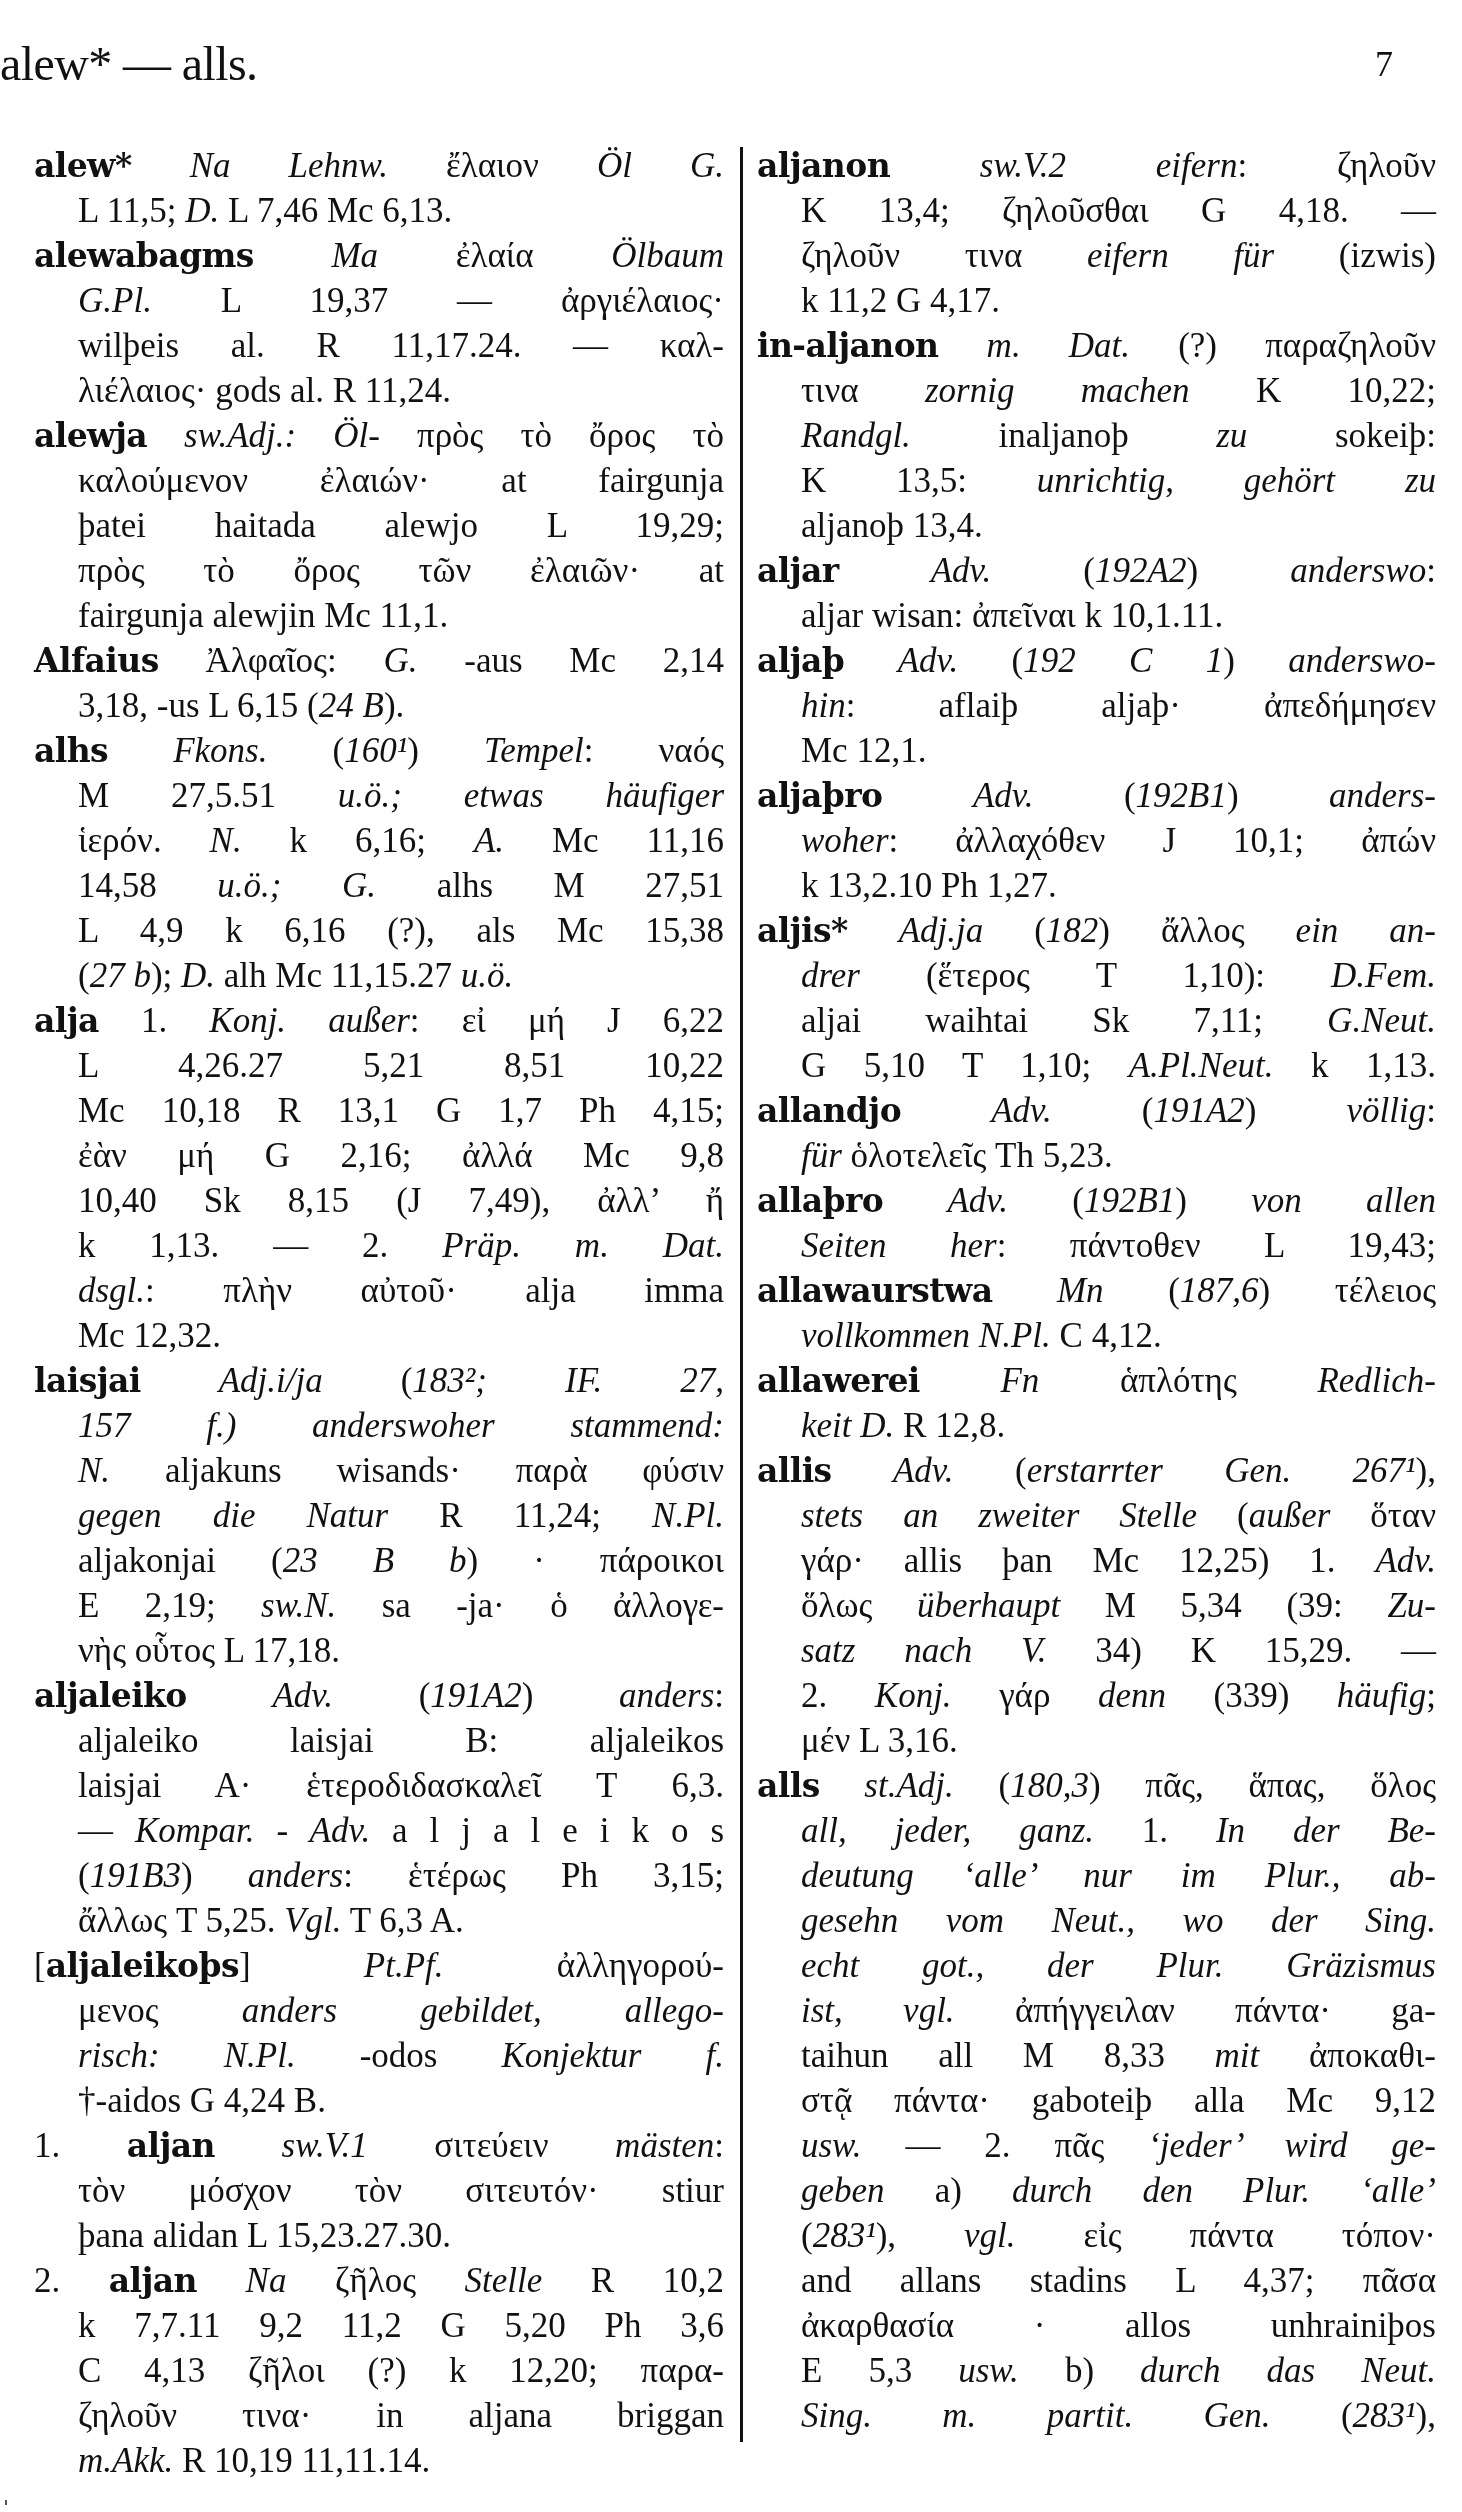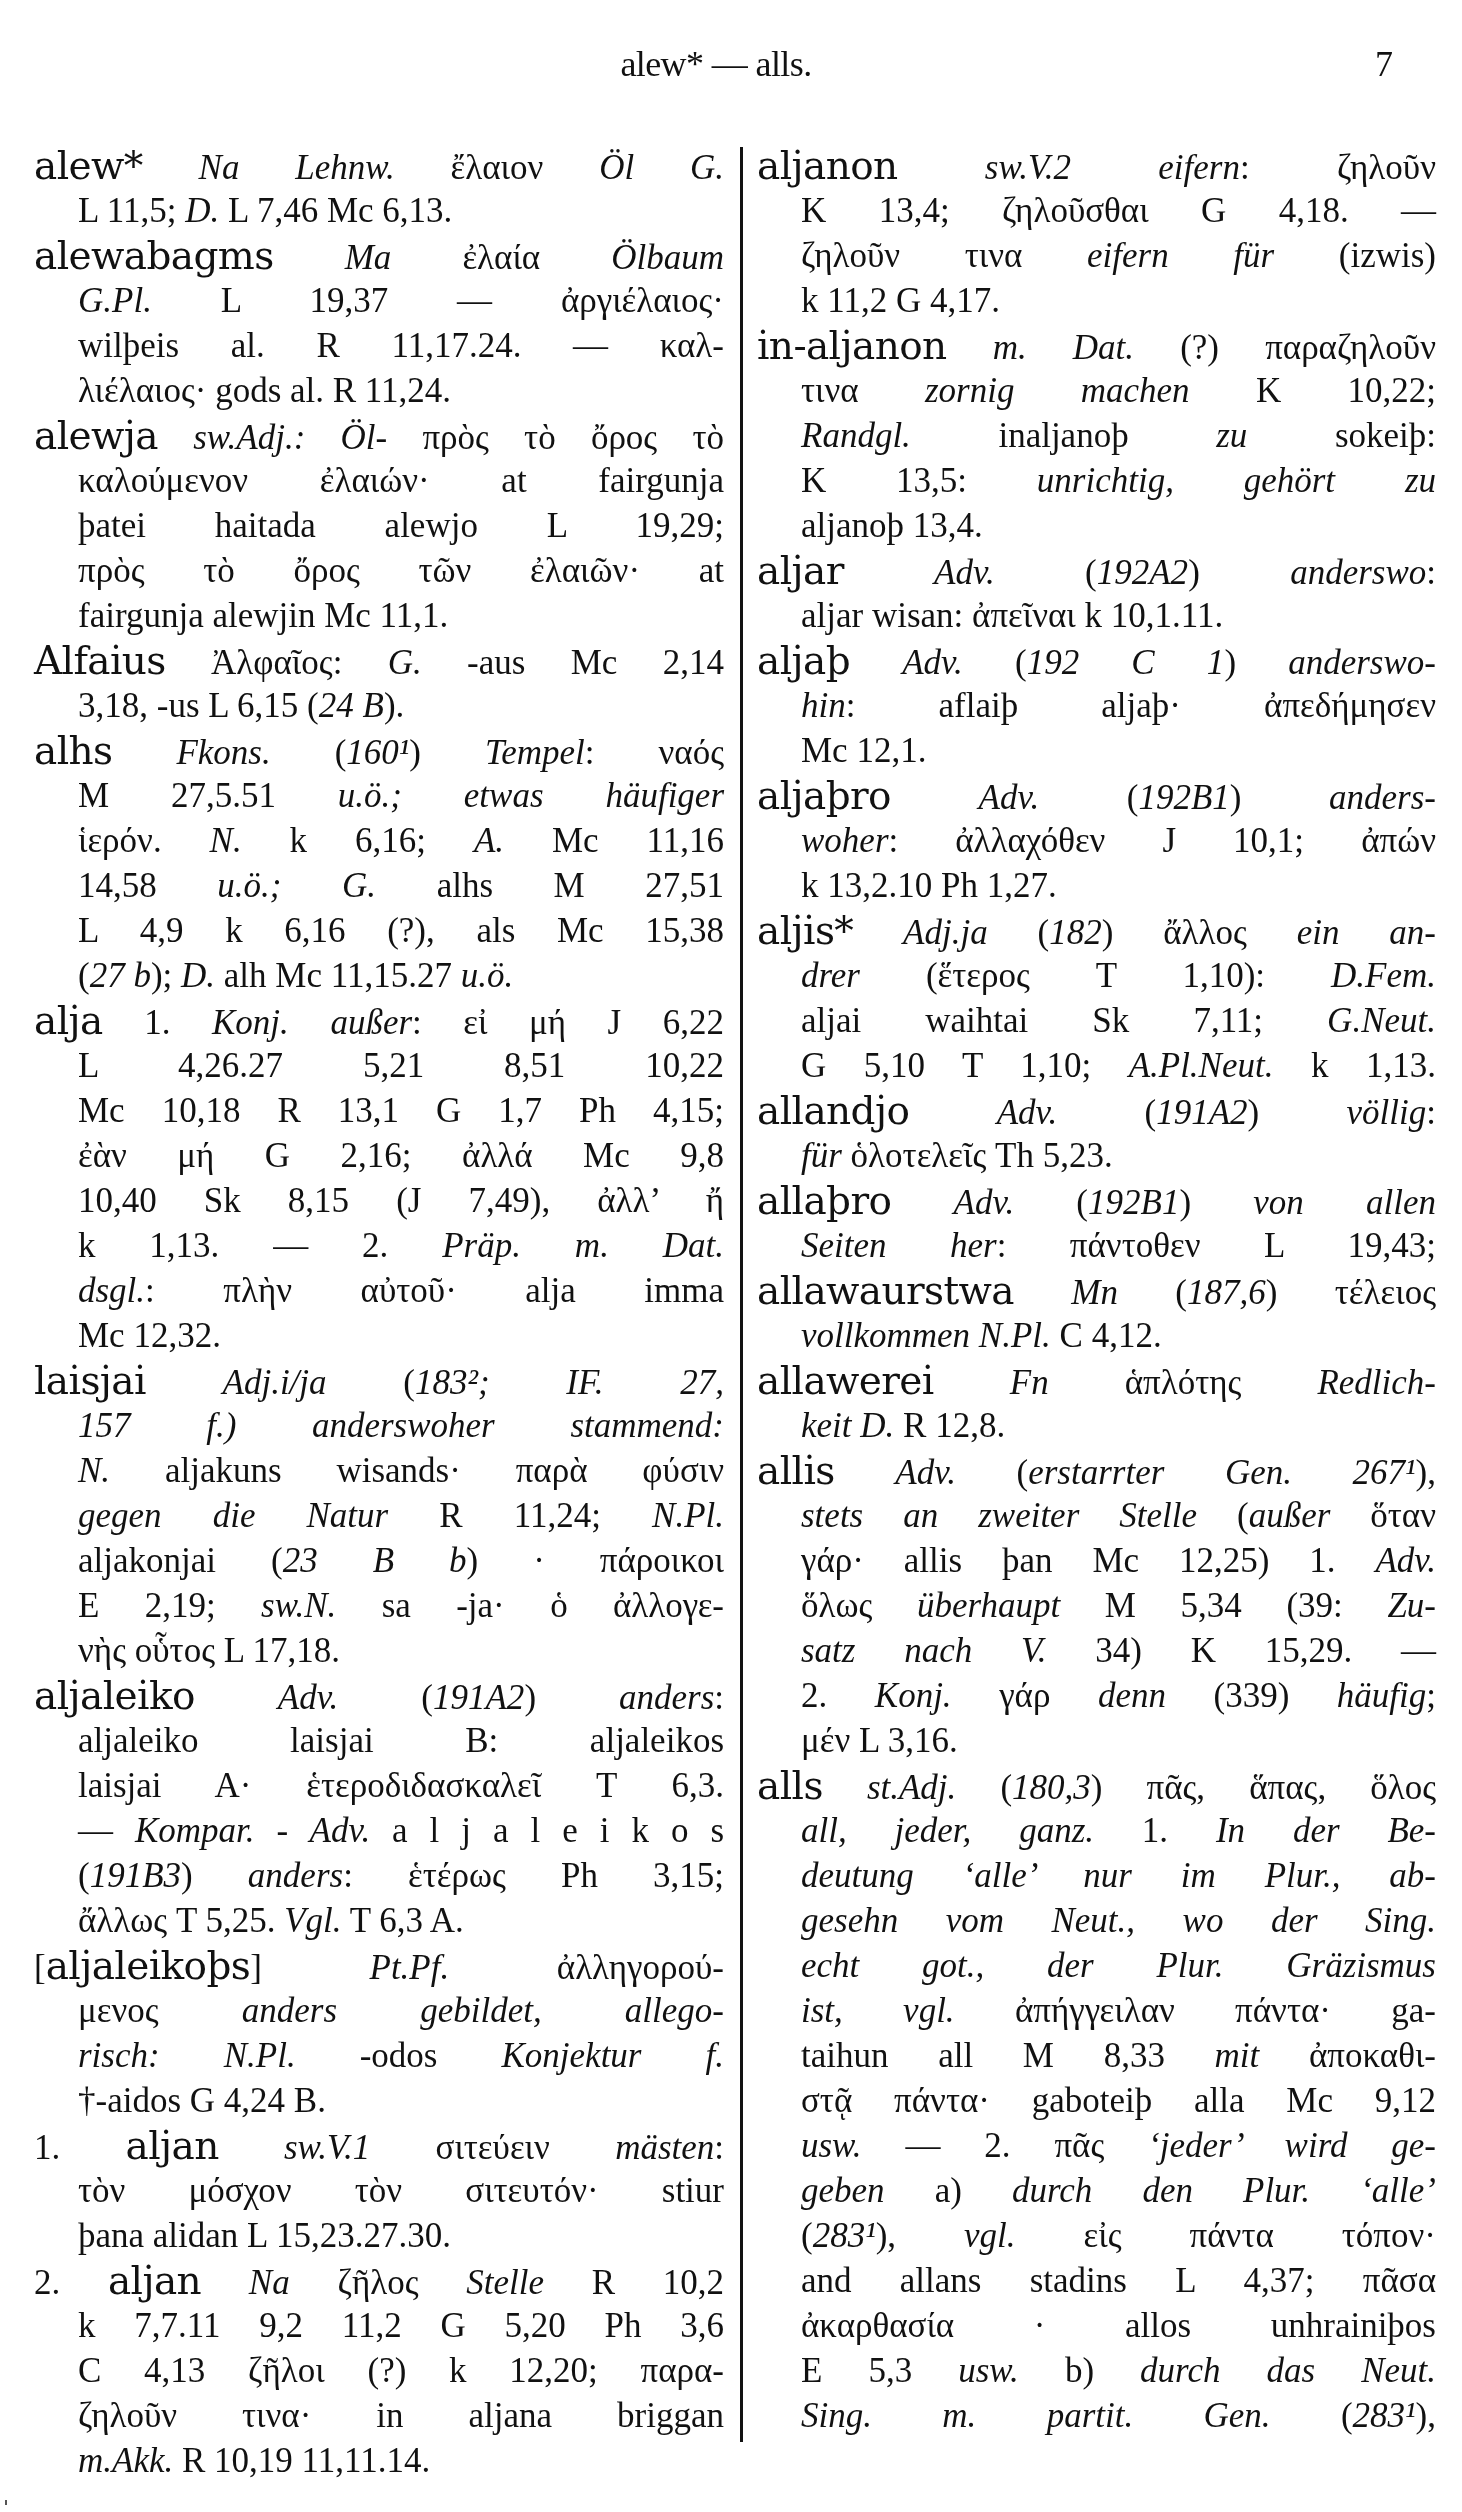--- a/index.html
+++ b/index.html
@@ -5,22 +5,22 @@
   html, body { margin: 0; padding: 0; background: #ffffff; }
   body {
     width: 1463px; height: 2512px; position: relative; overflow: hidden;
     font-family: "DejaVu Serif", "Liberation Serif", serif;
     color: #111111;
   }
   .running-head {
     position: absolute; top: 36px; left: 0; width: 1463px; height: 56px;
   }
   .running-title {
-    position: absolute; left: 0; width: 1432px; text-align: center;
-    top: 0; font-size: 36px; line-height: 56px;
+    position: absolute; left: 0; width: 1432px; 
+    top: 0; font-size: 48px; line-height: 56px;
     font-family: "Liberation Serif", serif; letter-spacing: -0.6px;
   }
   .page-number {
     position: absolute; left: 1375px; top: 0; font-size: 36px; line-height: 56px;
     font-family: "Liberation Serif", serif;
   }
   .column {
     position: absolute; top: 143px;
     font-family: "Liberation Serif", serif;
     font-size: 35px;
@@ -32,21 +32,21 @@
     background: #111111;
   }
   .line {
     height: 45px; line-height: 45px; white-space: nowrap;
     text-align: justify; text-align-last: justify;
     overflow: visible;
   }
   .line.last { text-align-last: left; }
   .line.indent { padding-left: 44px; }
   .line.indent-num { padding-left: 0; }
-  .hw { font-weight: normal; font-family: "DejaVu Serif", serif; font-size: 39px; letter-spacing: -0.6px; }
+  .hw { font-weight: bold; font-family: "DejaVu Serif", serif; font-size: 33px; letter-spacing: -0.6px; }
   .it { font-style: italic; }
   .rm { }
   .stray-mark {
     position: absolute; left: 5px; top: 2500px; width: 1.9px; height: 5px; background: #555;
   }
 </style>
 </head>
 <body>
 
 <header class="running-head">

